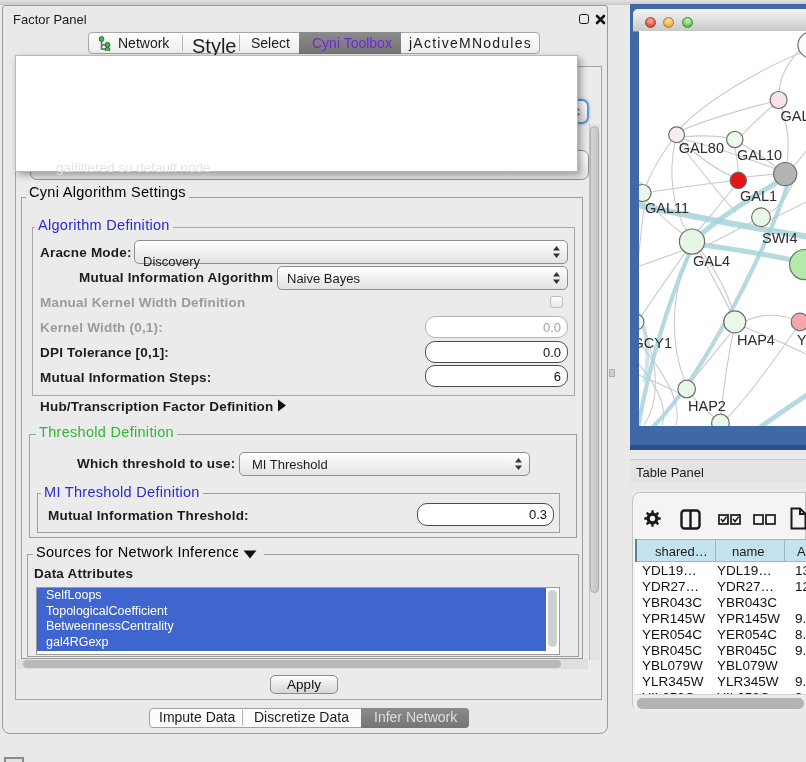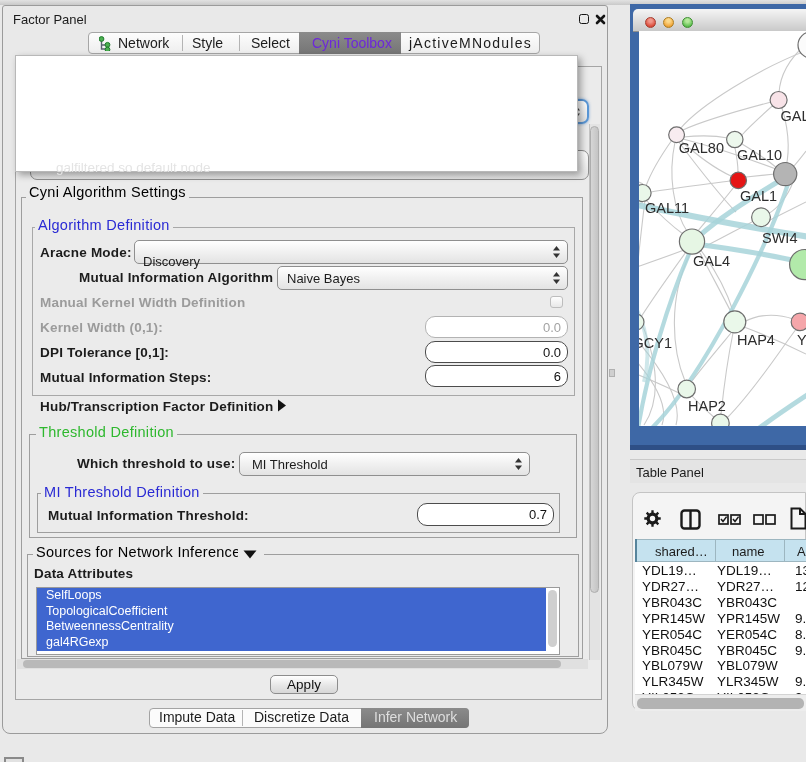--- a/index.html
+++ b/index.html
@@ -35,21 +35,21 @@
 <div class="abs" style="left:182px;top:35px;width:1px;height:16px;background:#b4b4b4;"></div>
 <div class="abs" style="left:239px;top:35px;width:1px;height:16px;background:#b4b4b4;"></div>
 <div class="abs" style="left:299px;top:32px;width:102px;height:22px;background:linear-gradient(#8b8b8b,#757575);"></div>
 <svg class="abs" style="left:99px;top:36px;" width="13" height="15" viewBox="0 0 13 15">
   <path d="M2.5 4 L2.5 13 L8 13 M2.5 9 L8 9" stroke="#5a6070" stroke-width="1.4" fill="none"></path>
   <circle cx="2.5" cy="3" r="2.4" fill="#4caf50" stroke="#1d7a2c" stroke-width="1"></circle>
   <circle cx="8.5" cy="8.8" r="2.4" fill="#4caf50" stroke="#1d7a2c" stroke-width="1"></circle>
   <circle cx="8.5" cy="13.6" r="2.4" fill="#4caf50" stroke="#1d7a2c" stroke-width="1"></circle>
 </svg>
 <div class="lbl" style="left:118px;top:35px;font-size:14px;">Network</div>
-<div class="lbl" style="left:192px;top:35px;font-size:14px;">Style</div>
+<div class="lbl" style="left:192px;top:35px;font-size:20px;">Style</div>
 <div class="lbl" style="left:251px;top:35px;font-size:14px;">Select</div>
 <div class="lbl" style="left:312px;top:35px;font-size:14px;color:#6d28d9;">Cyni Toolbox</div>
 <div class="lbl" style="left:409px;top:35px;font-size:14px;letter-spacing:1.25px;">jActiveMNodules</div>
 
 <div class="abs" style="left:15px;top:66px;width:587px;height:634px;background:#ebebeb;border:1px solid #a5a5a5;box-sizing:border-box;"></div>
 
 <div class="combo" style="left:30px;top:99px;width:559px;height:25px;border:2.5px solid #5b97d6;border-radius:7px;box-sizing:border-box;box-shadow:0 0 3px rgba(80,140,210,.7);">
   <svg class="ar" viewBox="0 0 7 12">
       <path d="M3.5 0 L7 4.5 L0 4.5 Z" fill="#444"></path>
       <path d="M3.5 12 L7 7.5 L0 7.5 Z" fill="#444"></path>
@@ -103,21 +103,21 @@
 <div class="combo" style="left:239px;top:452px;width:289px;height:22px;">
   <span style="position:absolute;left:12px;top:4px;">MI Threshold</span>
   <svg class="ar" viewBox="0 0 7 12">
       <path d="M3.5 0 L7 4.5 L0 4.5 Z" fill="#333"></path>
       <path d="M3.5 12 L7 7.5 L0 7.5 Z" fill="#333"></path>
     </svg>
 </div>
 <div class="grp" style="left:37px;top:493px;width:521px;height:38px;"></div>
 <div class="gtitle" style="left:41px;top:485px;color:#2a2ad4;">MI Threshold Definition</div>
 <div class="lbl b" style="left:48px;top:508px;">Mutual Information Threshold:</div>
-<div class="inp" style="left:417px;top:503px;width:137px;height:23px;border:1px solid #4c4c4c;box-sizing:border-box;">0.7</div>
+<div class="inp" style="left:417px;top:503px;width:137px;height:23px;border:1px solid #4c4c4c;box-sizing:border-box;">0.3</div>
 
 <div class="grp" style="left:27px;top:554px;width:550px;height:101px;"></div>
 <div class="gtitle" style="left:33px;top:545px;">Sources for Network Inference</div>
 <div class="abs" style="left:238px;top:548px;width:26px;height:12px;background:#ebebeb;"></div>
 <svg class="abs" style="left:243px;top:550px;" width="14" height="9" viewBox="0 0 14 9">
     <path d="M0.5 0.5 L13.5 0.5 L7 8.5 Z" fill="#111"></path>
   </svg>
 <div class="lbl b" style="left:34px;top:566px;">Data Attributes</div>
 
 <div class="abs" style="left:36px;top:587px;width:524px;height:68px;background:#fff;border:1px solid #9a9a9a;box-sizing:border-box;"></div>

